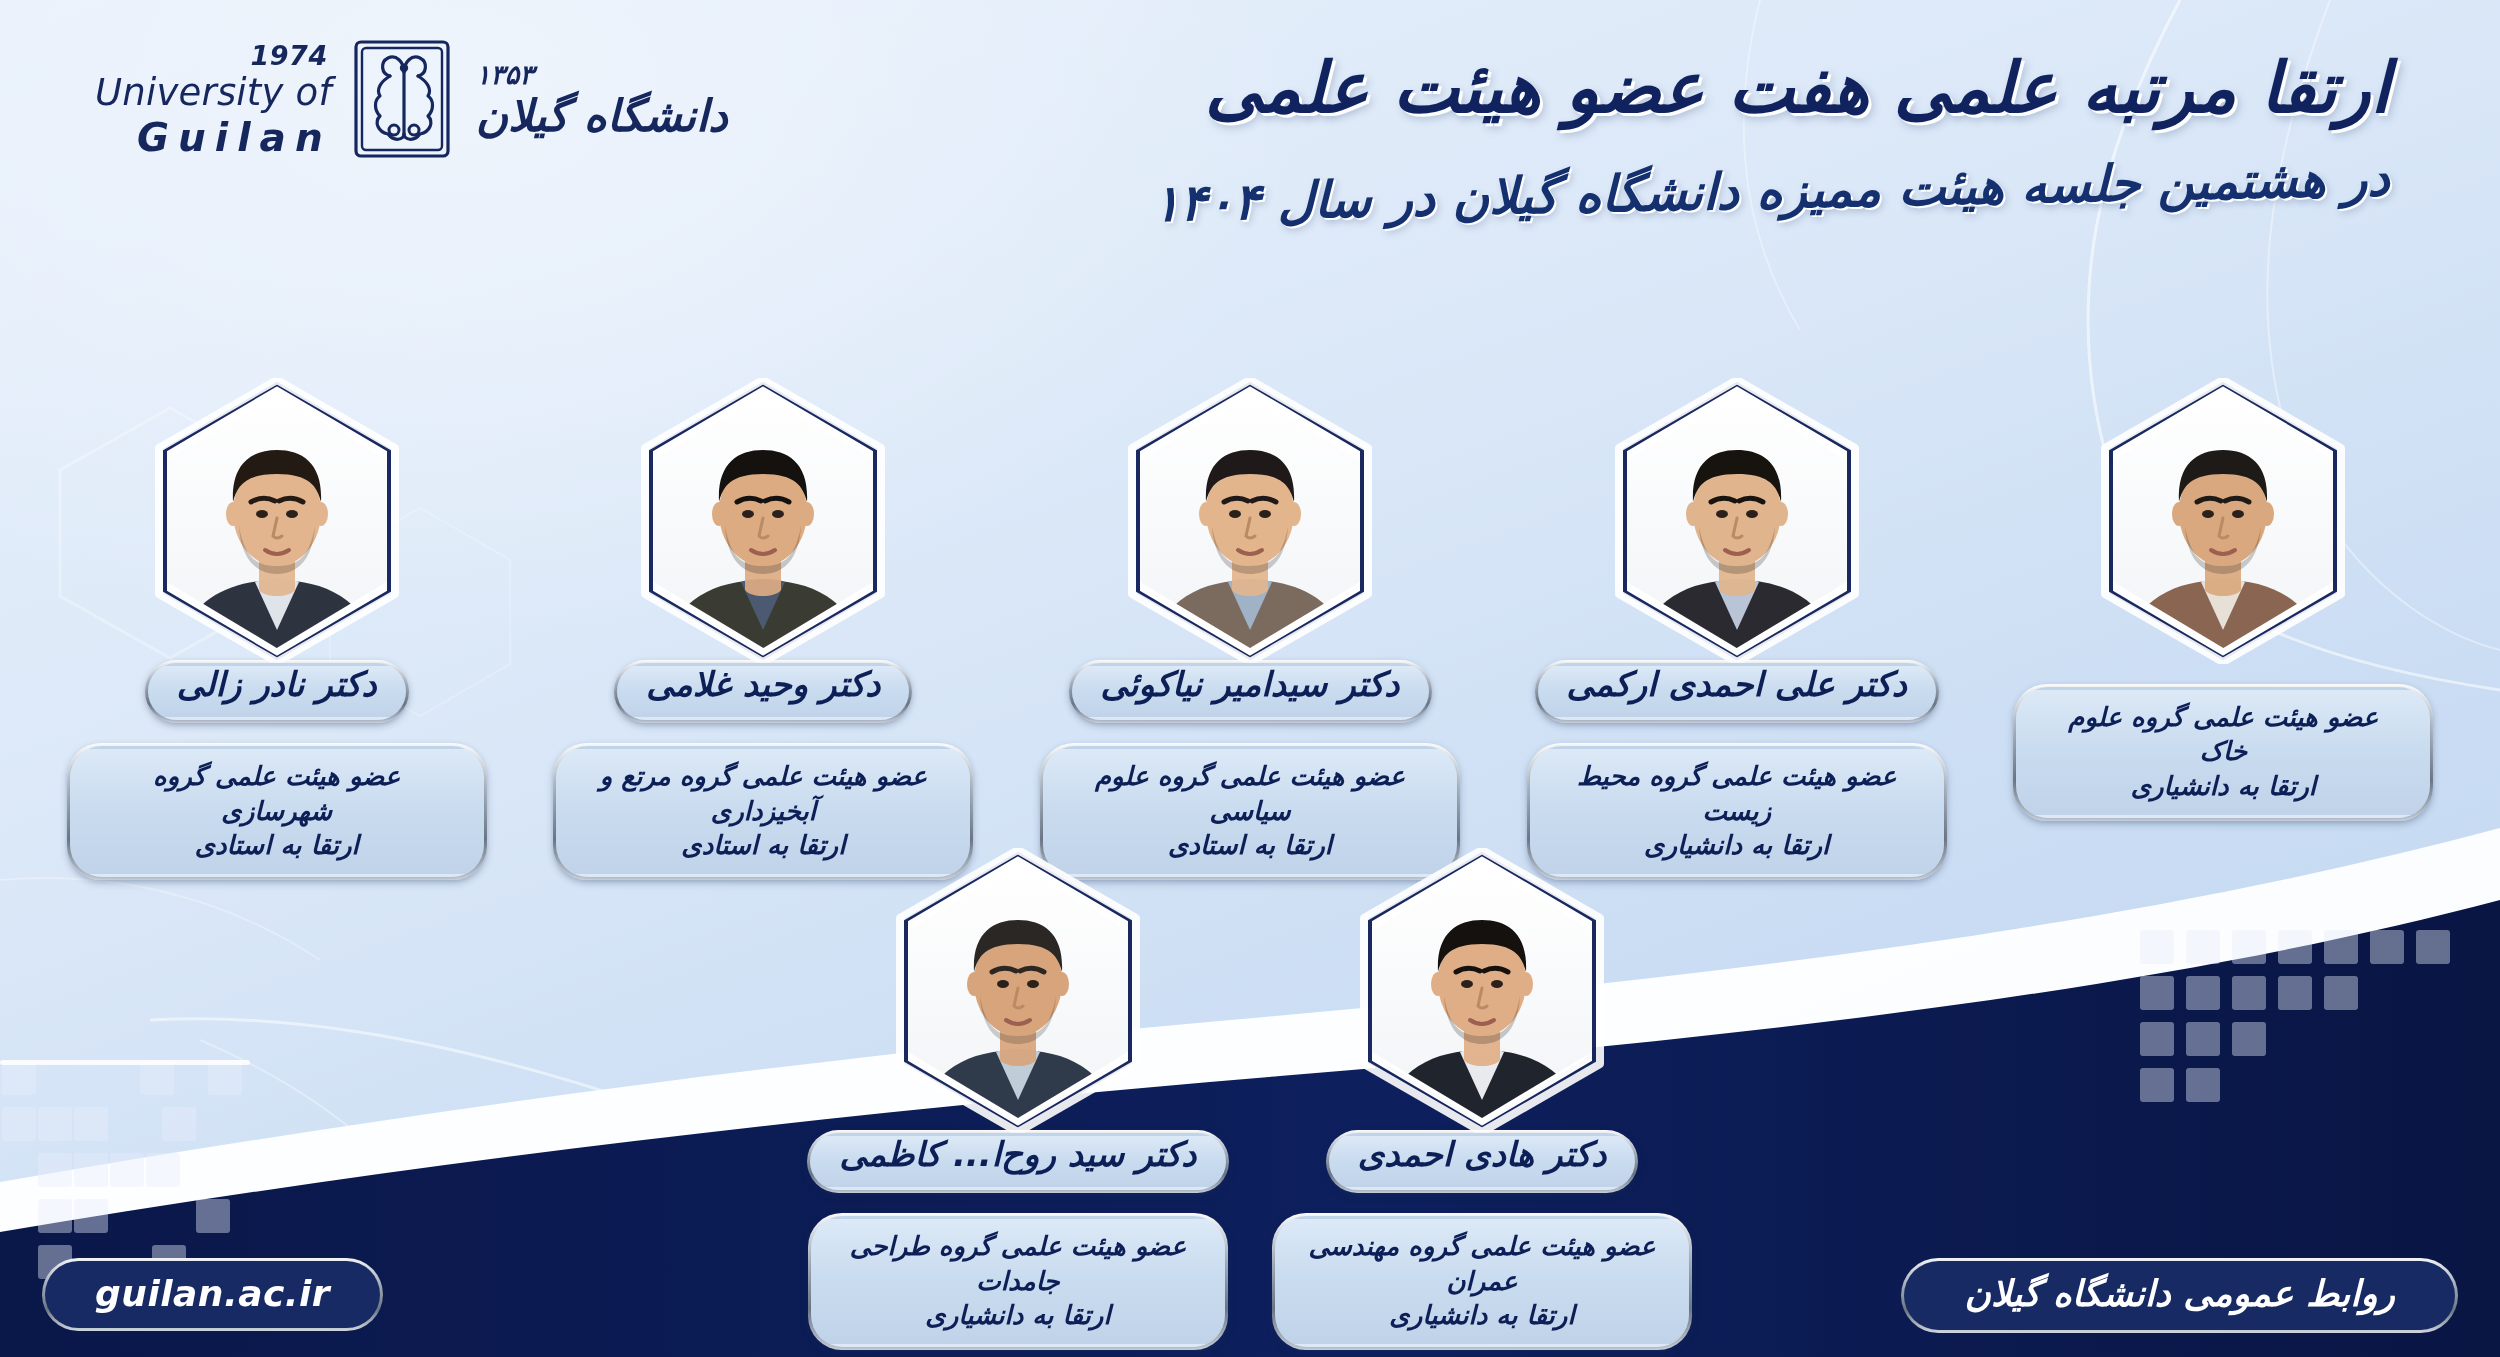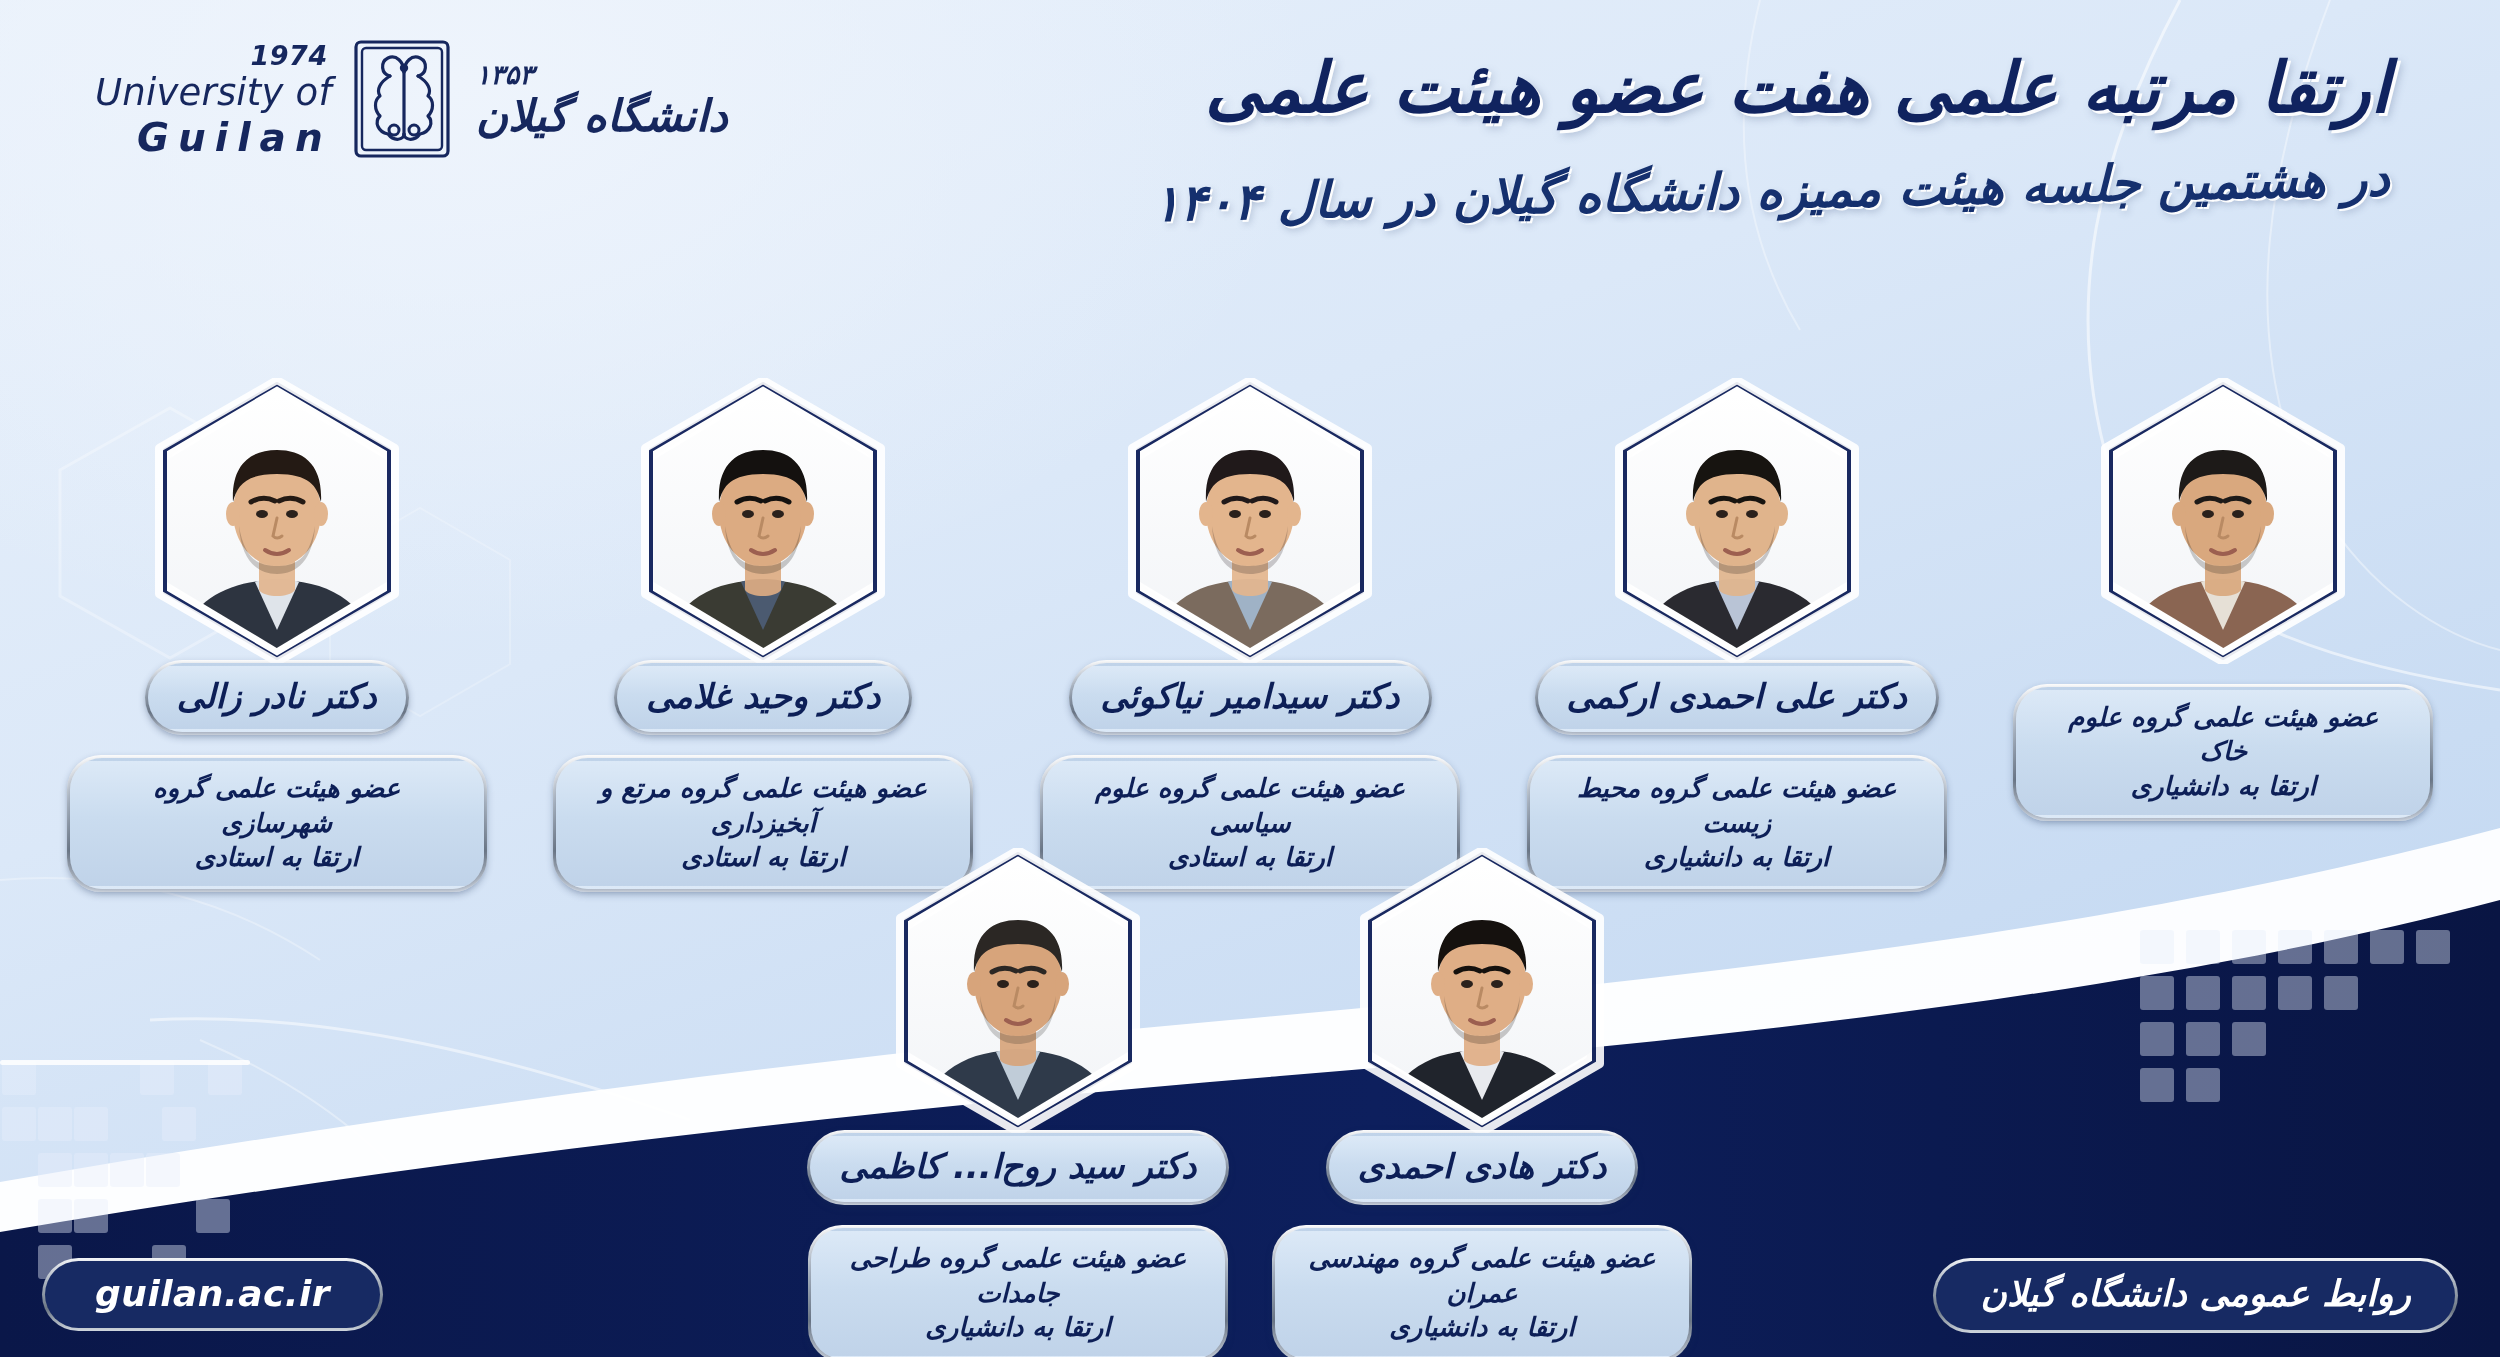--- a/index.html
+++ b/index.html
@@ -99,21 +99,21 @@
   .name-pill, .desc-pill {
     position:relative; direction:rtl; text-align:center;
     color:#0d1f57; font-weight:bold;
     background:linear-gradient(180deg,#d8e6f6 0%,#c7d9ee 48%,#bed2e9 100%);
     border:3px solid transparent;
     background-clip:padding-box;
     box-shadow:0 2px 5px rgba(40,60,100,.25);
   }
   .name-pill {
     font-size:34px; line-height:1.1;
-    padding:12px 26px 14px;
+    padding:0 26px 14px;
     white-space:nowrap;
   }
   .desc-pill {
     font-size:26px; line-height:1.32;
     padding:10px 22px 12px;
   }
   .name-shell { border-radius:40px; margin-top:-4px; }
   .name-shell .pill-inner { border-radius:38px; }
   .desc-shell { border-radius:34px; margin-top:20px; }
   .desc-shell .pill-inner { border-radius:32px; }
@@ -139,21 +139,21 @@
     padding:3px; border-radius:40px;
     background:linear-gradient(180deg,#f2f4f7 0%,#9fa9b6 38%,#6b7embed 70%,#cfd6dd 100%);
     background:linear-gradient(180deg,#f2f4f7 0%,#9fa9b6 38%,#6b7684 70%,#cfd6dd 100%);
   }
   .foot-inner {
     border-radius:38px;
     background:#172a63;
     color:#ffffff; font-weight:bold; text-align:center;
   }
   .foot-url { font-size:36px; padding:12px 50px 14px; direction:ltr; letter-spacing:.5px; }
-  .foot-pr  { font-size:36px; padding:12px 44px 16px; direction:rtl; }
+  .foot-pr  { font-size:36px; padding:12px 60px 16px; direction:rtl; }
 </style>
 </head>
 <body>
 
 <div id="poster">
 
   <div class="bg-layer">
 
     <svg width="2500" height="1357" style="position:absolute;left:0;top:0;">
       <defs>

